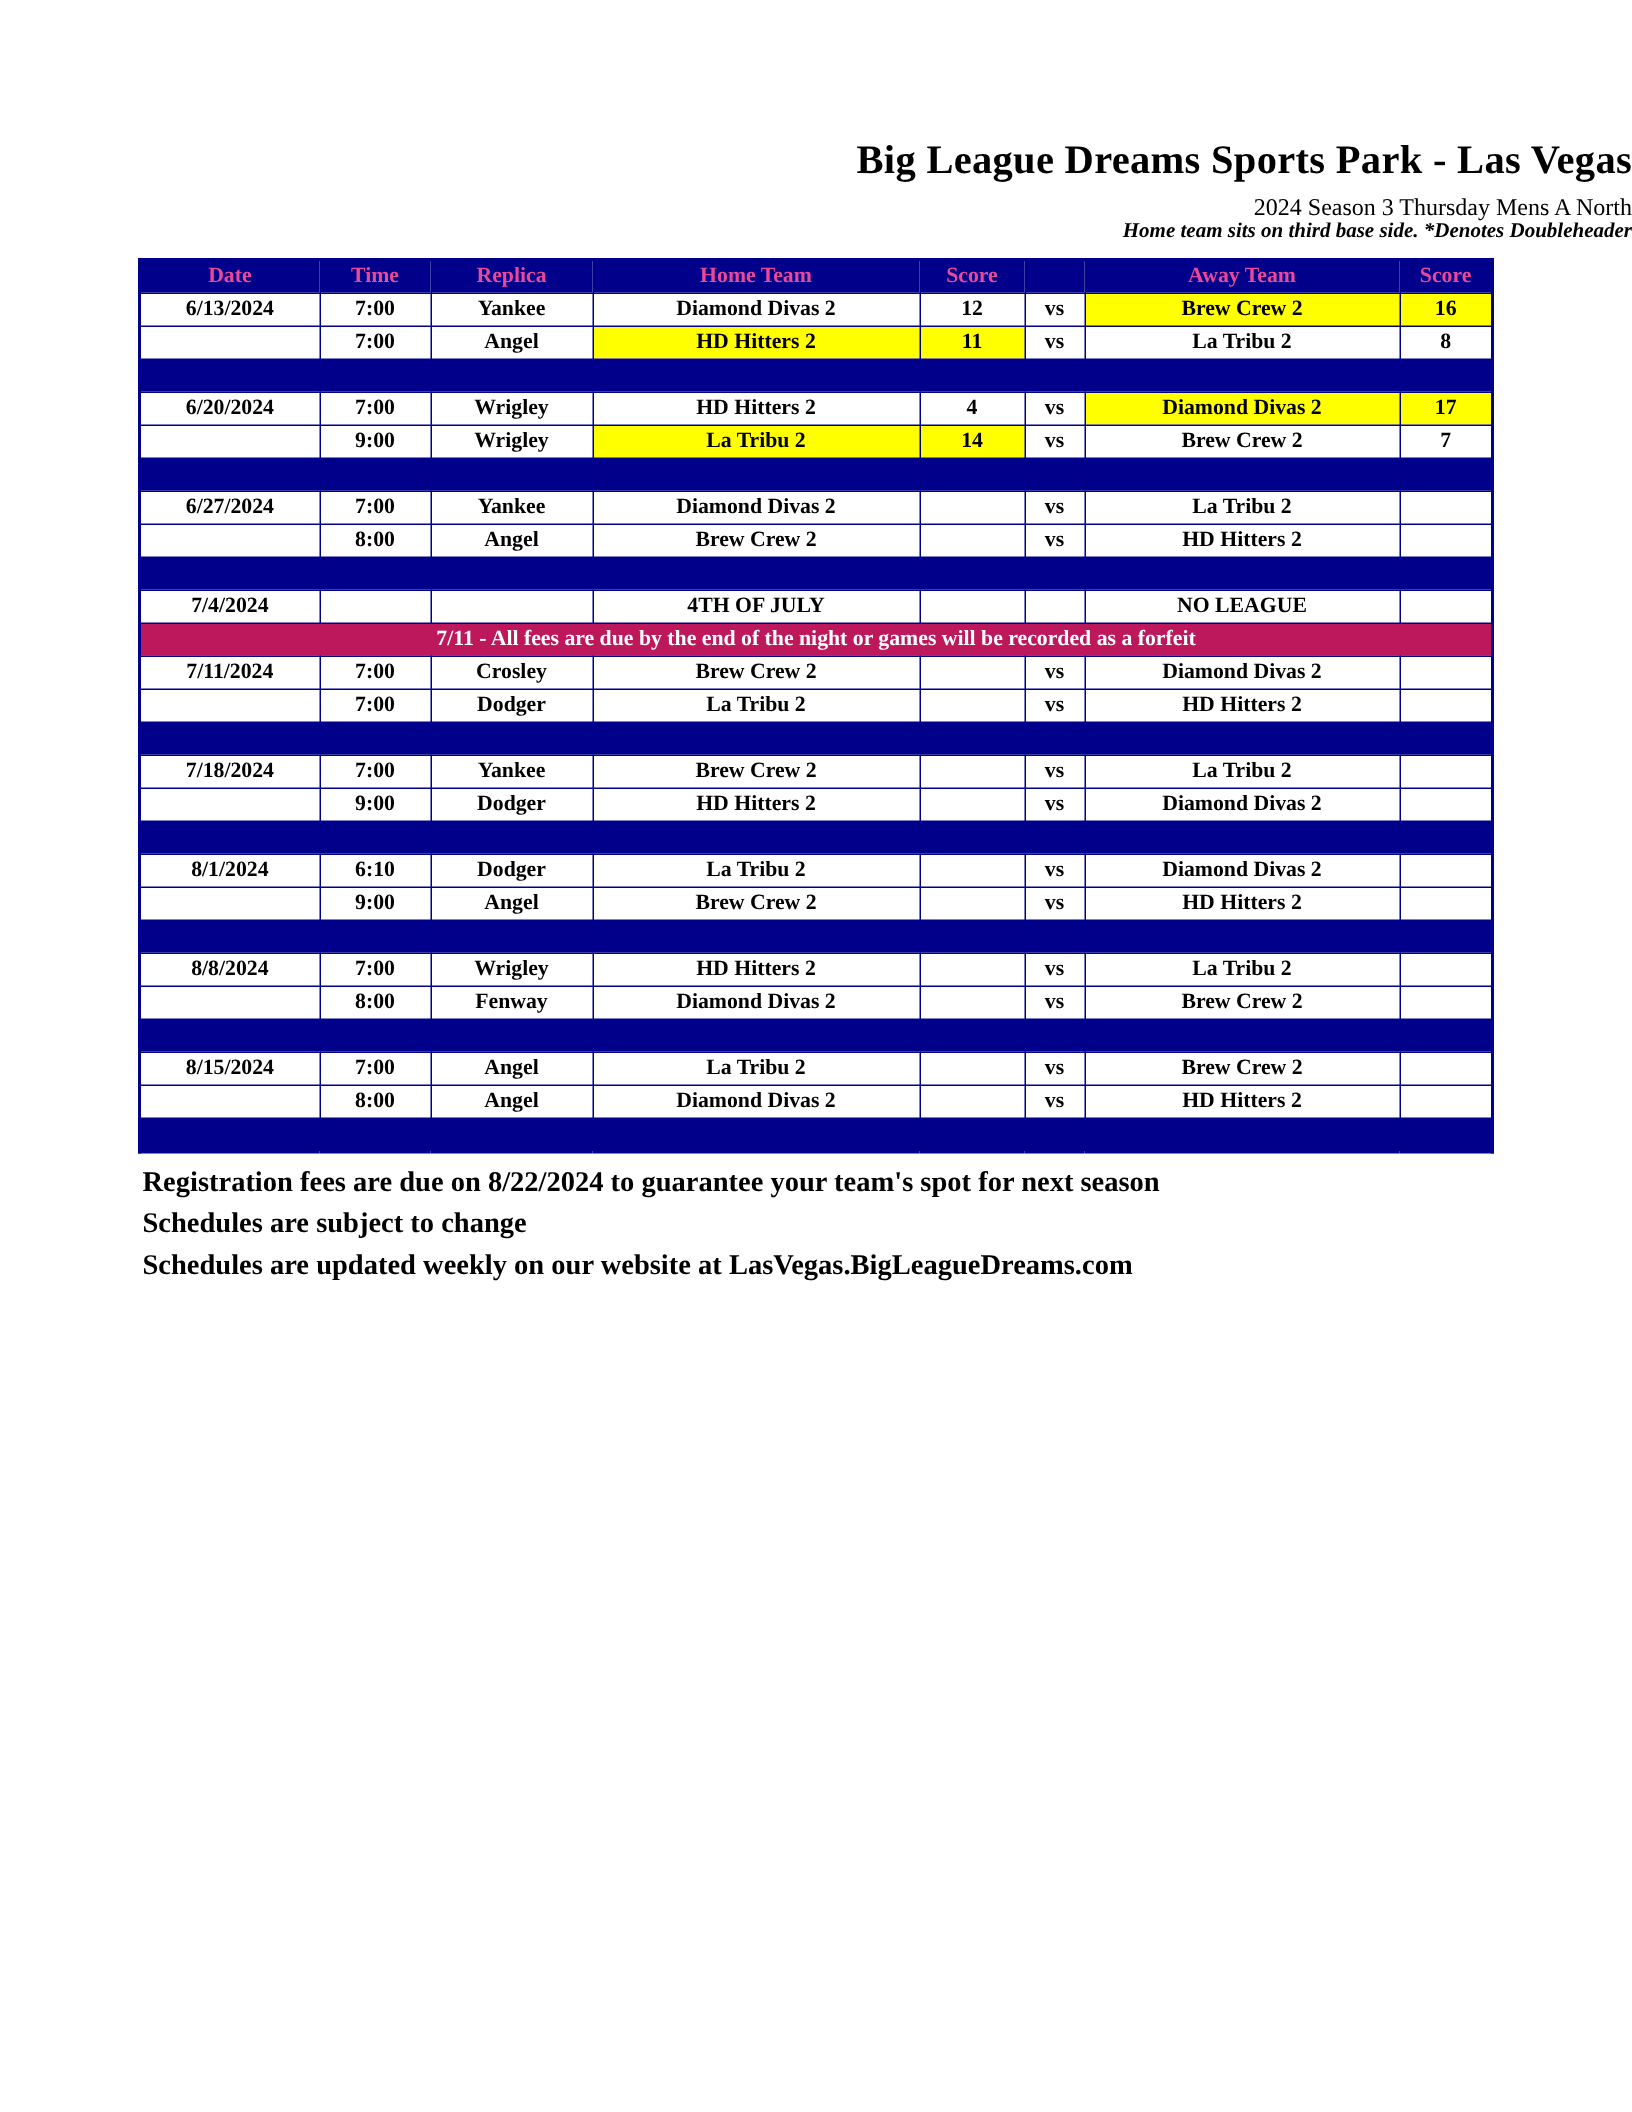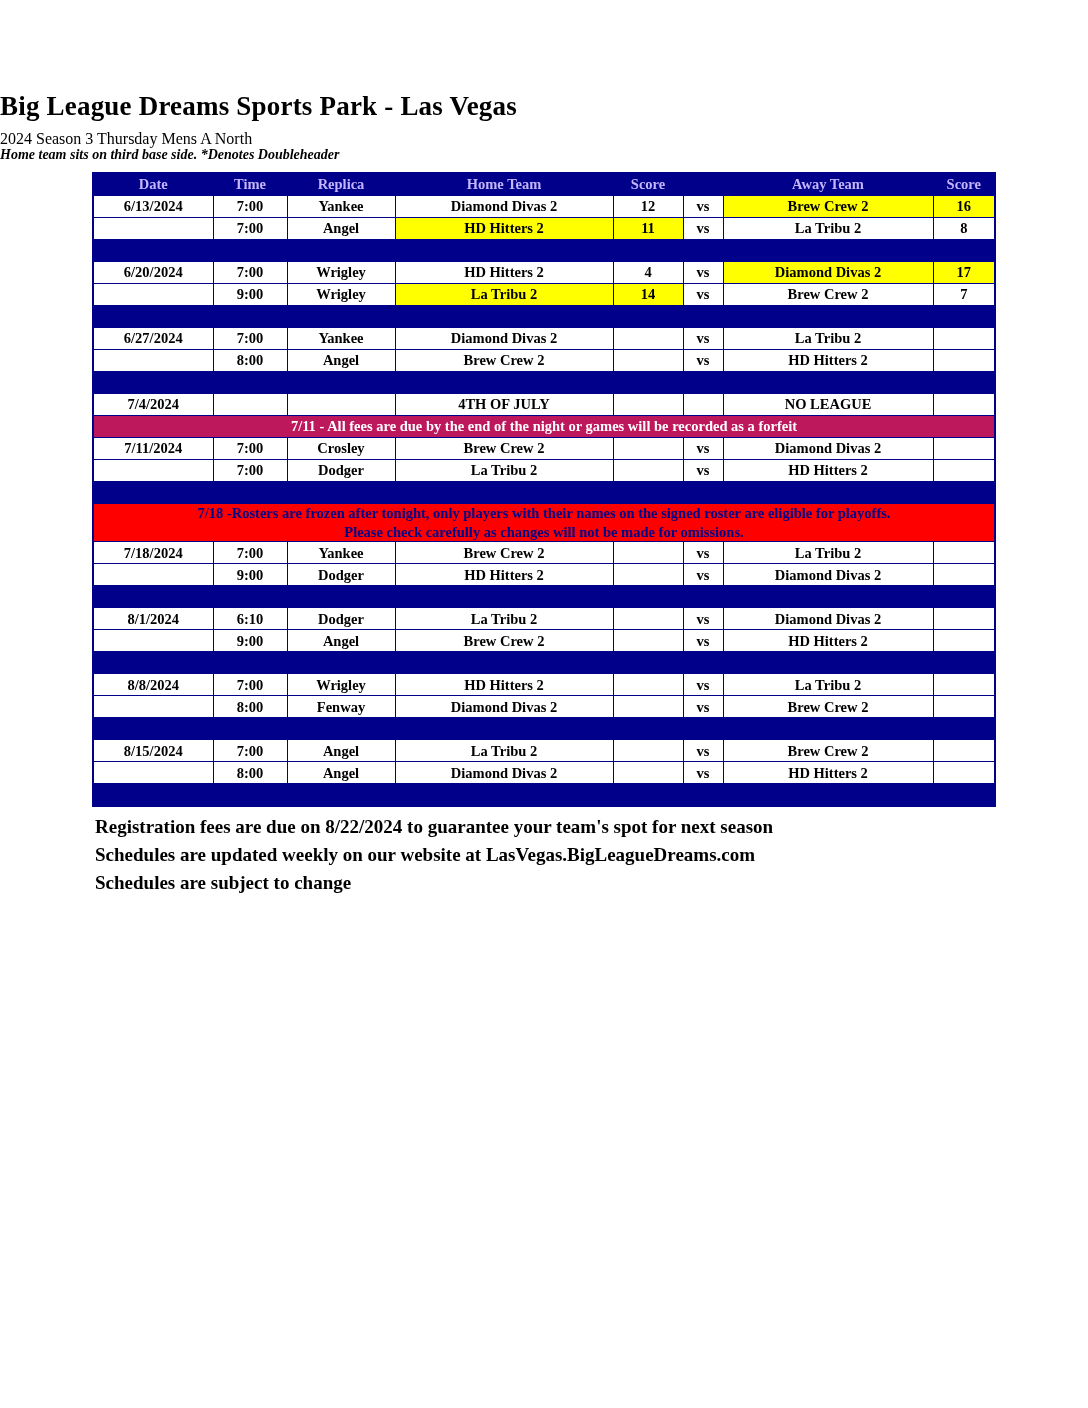--- a/index.html
+++ b/index.html
@@ -14,21 +14,21 @@
     color: #000000;
     position: relative;
   }
   .page {
     width: 1088px;
     height: 1408px;
     box-sizing: border-box;
     padding: 0;
   }
   .title-block {
-    text-align: left;
+    text-align: right;
     padding-top: 92px;
   }
   .doc-title {
     font-size: 27px;
     font-weight: bold;
     letter-spacing: 0.2px;
     line-height: 1.1;
   }
   .doc-subtitle {
     font-size: 16px;
@@ -56,21 +56,21 @@
     font-size: 14.5px;
     font-weight: bold;
     text-align: center;
     vertical-align: middle;
     line-height: 1;
     overflow: hidden;
     white-space: nowrap;
   }
   .hdr td {
     background: #00008B;
-    color: #c4b5fd;
+    color: #ec4899;
     font-size: 15px;
     font-weight: bold;
   }
   .sep td {
     background: #00008B;
     height: 14px;
     border-left-color: #00008B;
     border-right-color: #00008B;
   }
   .vs {
@@ -247,26 +247,20 @@
           <td>Dodger</td>
           <td>La Tribu 2</td>
           <td></td>
           <td class="vs">vs</td>
           <td>HD Hitters 2</td>
           <td></td>
         </tr>
         <tr class="sep">
           <td colspan="8"></td>
         </tr>
-        <tr class="banner-red">
-          <td colspan="8">
-            <div>7/18 -Rosters are frozen after tonight, only players with their names on the signed roster are eligible for playoffs.</div>
-            <div>Please check carefully as changes will not be made for omissions.</div>
-          </td>
-        </tr>
         <tr>
           <td>7/18/2024</td>
           <td>7:00</td>
           <td>Yankee</td>
           <td>Brew Crew 2</td>
           <td></td>
           <td class="vs">vs</td>
           <td>La Tribu 2</td>
           <td></td>
         </tr>
@@ -350,17 +344,17 @@
           <td></td>
         </tr>
         <tr class="sep">
           <td colspan="8"></td>
         </tr>
       </tbody>
   </table>
 
   <div class="footer" id="footer-block">
       <div class="footer-line"><span class="hl">Registration fees are due on 8/22/2024 to guarantee your team's spot for next season</span></div>
+      <div class="footer-line">Schedules are subject to change</div>
       <div class="footer-line">Schedules are updated weekly on our website at LasVegas.BigLeagueDreams.com</div>
-      <div class="footer-line">Schedules are subject to change</div>
     </div>
 
 </div>
 
 </body></html>

